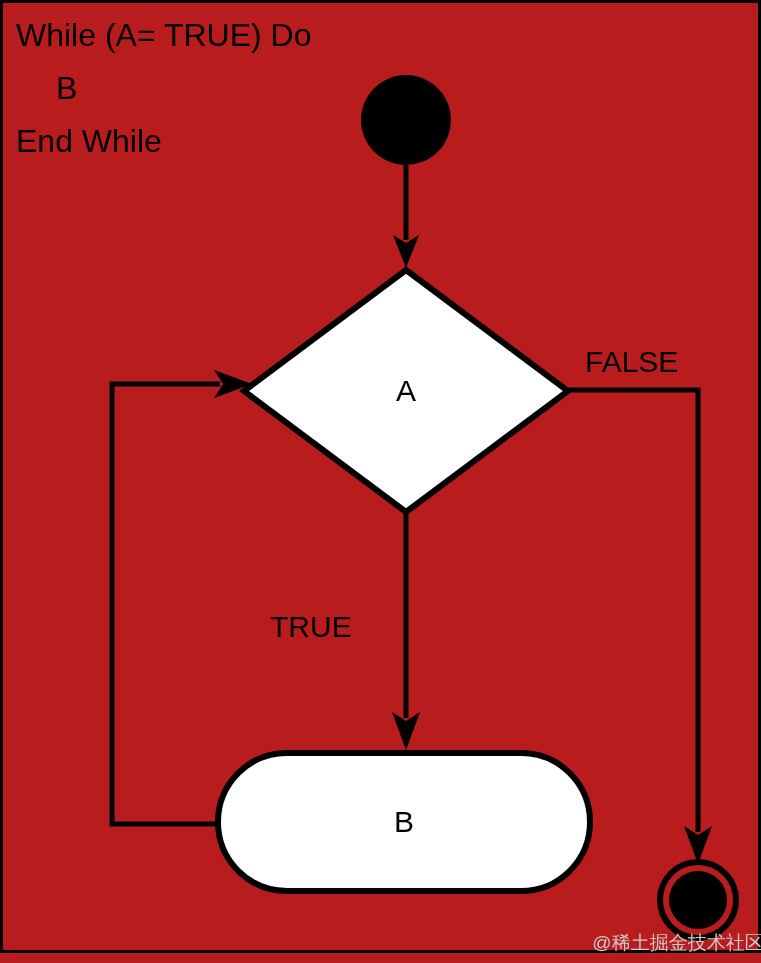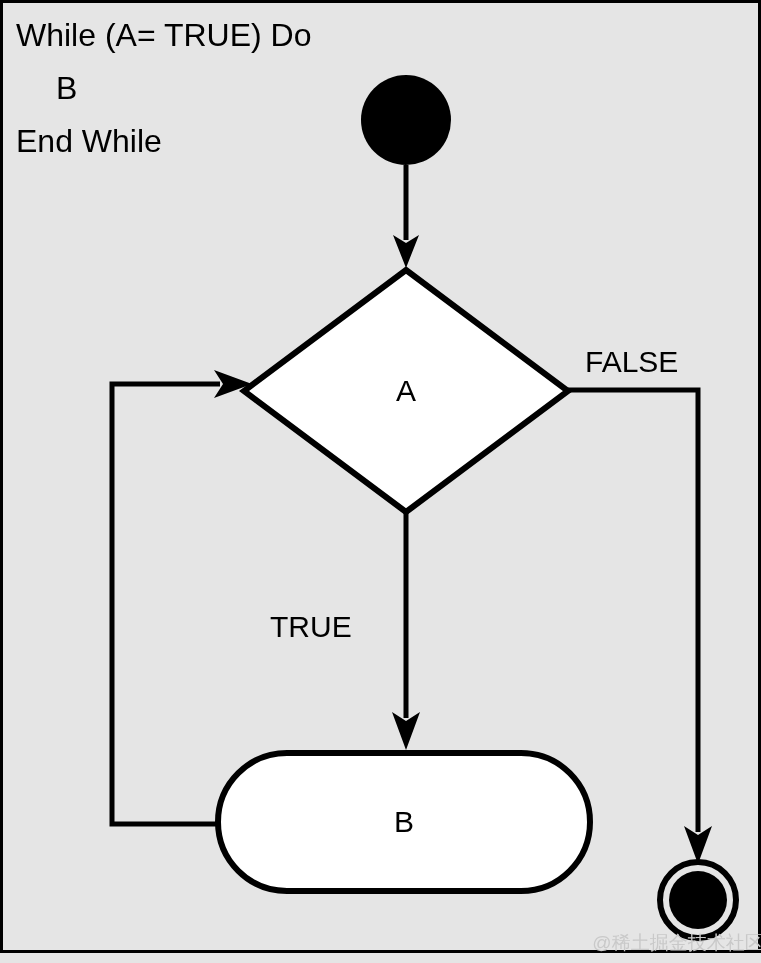--- a/index.html
+++ b/index.html
@@ -8,21 +8,21 @@
     padding: 0;
     background: #ffffff;
   }
   body {
     font-family: "Liberation Sans", sans-serif;
   }
   #canvas {
     position: relative;
     width: 761px;
     height: 963px;
-    background: #e5e5e5;
+    background: #b91c1c;
     border: 0;
     overflow: hidden;
   }
   #diagram-svg {
     position: absolute;
     left: 0;
     top: 0;
     width: 761px;
     height: 963px;
   }

